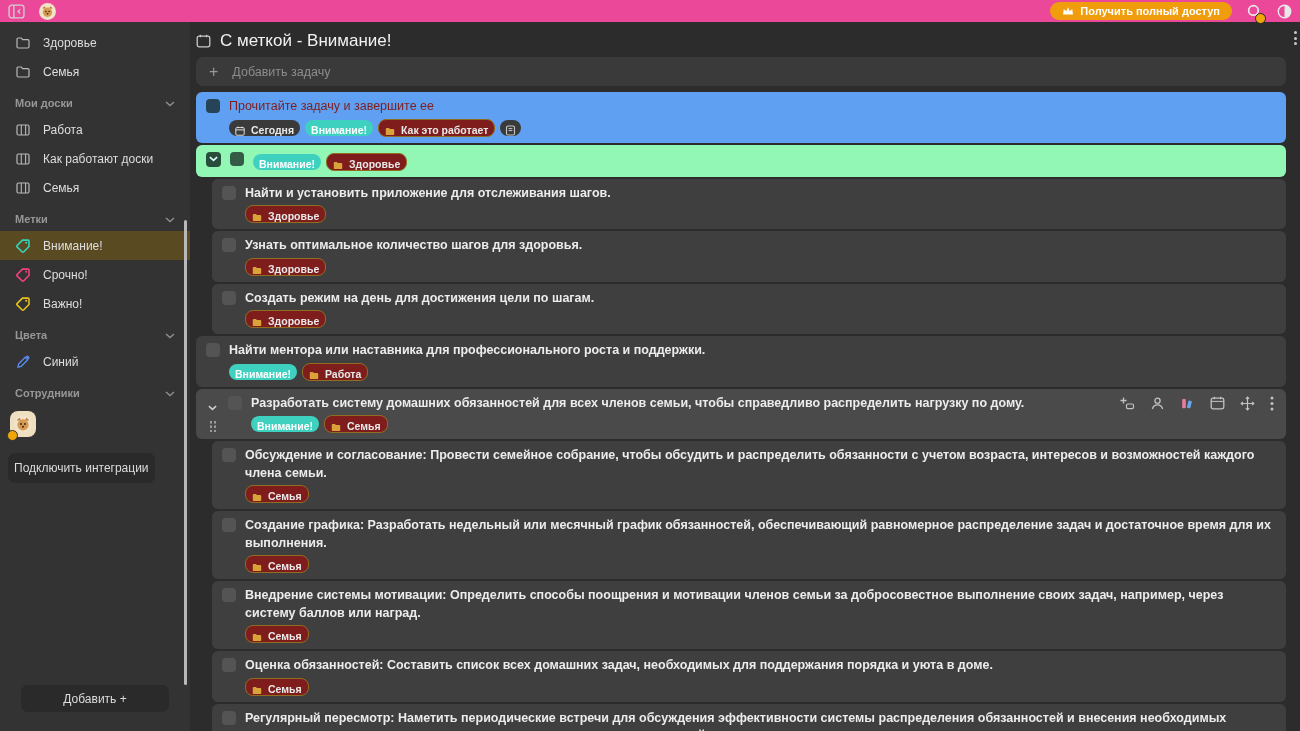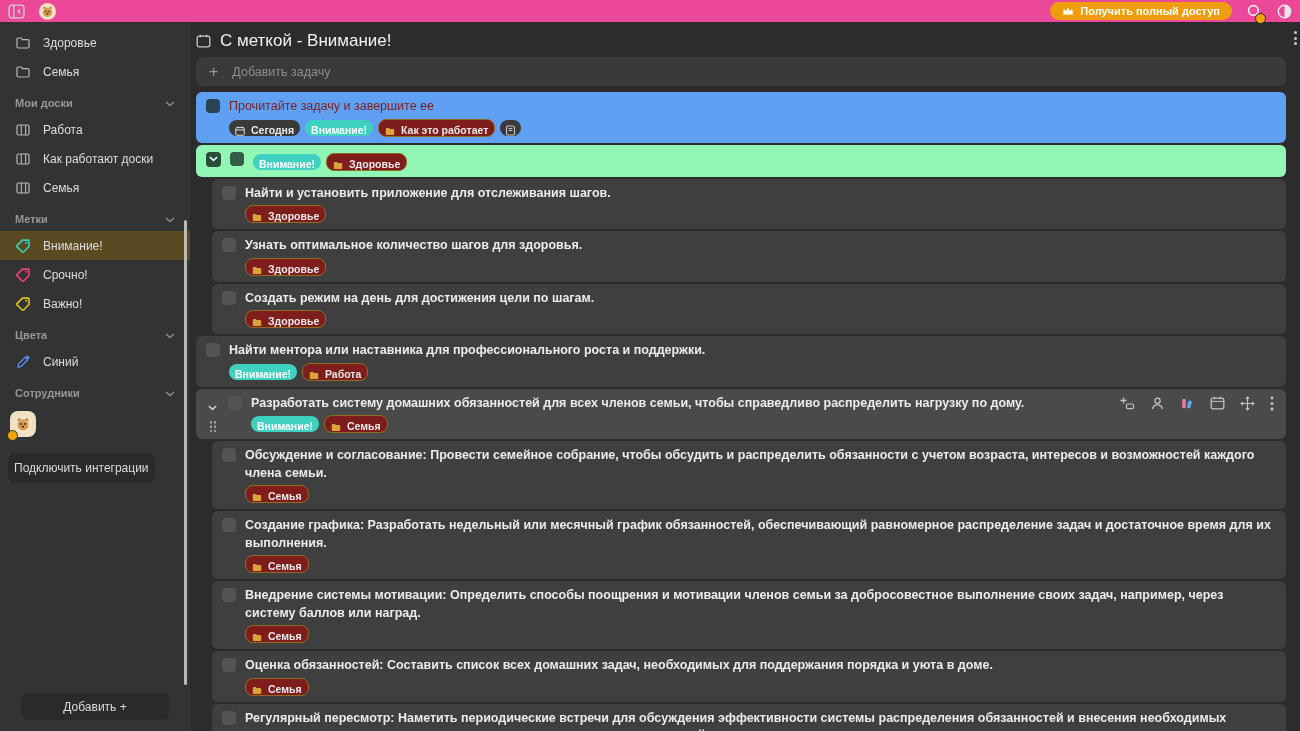--- a/index.html
+++ b/index.html
@@ -18,21 +18,21 @@
   .side-scroll{flex:1;overflow:hidden;padding-top:6px}
   .side-item{display:flex;align-items:center;gap:12px;height:29px;padding:0 15px;color:#dedede;font-size:12px;cursor:pointer;white-space:nowrap}
   .side-item .si-icon{width:16px;display:flex;justify-content:center;flex:none}
   .side-item.selected{background:#5a4a22}
   .side-section{display:flex;justify-content:space-between;align-items:center;padding:11px 15px 6px;color:#979797;font-size:11px;font-weight:bold;cursor:pointer}
   .member-row{padding:6px 10px}
   .member-avatar{width:26px;height:26px;border-radius:8px;background:#efe0c2;position:relative;display:flex;align-items:center;justify-content:center;cursor:pointer}
   .member-avatar .mini-badge{left:-3px;right:auto;border-color:#333}
   .integrations-btn{margin:10px 8px 8px;background:#2a2a2a;border:none;color:#dcdcdc;font-size:12px;height:30px;border-radius:7px;cursor:pointer}
   .side-bottom{margin-top:auto;padding:6px 0 7px}
-  .add-btn{display:block;margin:4px auto;width:148px;background:#2a2a2a;border:none;color:#dcdcdc;font-size:12px;height:27px;border-radius:7px;cursor:pointer}
+  .add-btn{display:block;margin:12px auto;width:148px;background:#2a2a2a;border:none;color:#dcdcdc;font-size:12px;height:27px;border-radius:7px;cursor:pointer}
   .side-thumb{position:absolute;right:3px;top:198px;width:3px;height:465px;background:#b9b9b9;border-radius:2px;cursor:pointer}
   
   main{flex:1;padding:6px 14px 0 6px;position:relative;overflow:hidden}
   .m-header{display:flex;align-items:center;gap:9px;height:26px;margin-bottom:3px;color:#f2f2f2;font-weight:normal;font-size:17px}
   .kebab{position:absolute;right:3px;top:9px;cursor:pointer;display:flex;flex-direction:column;gap:2.5px}
   .kebab i{width:3px;height:3px;border-radius:50%;background:#c9c9c9}
   .addtask{height:29px;background:#3a3a3a;border-radius:7px;display:flex;align-items:center;gap:12px;padding:0 13px;margin-bottom:6px}
   .addtask .plus{color:#9a9a9a;font-size:16px;line-height:1}
   .addtask input{background:transparent;border:none;outline:none;color:#ddd;font-size:12.5px;width:100%}
   .addtask input::placeholder{color:#8d8d8d}

